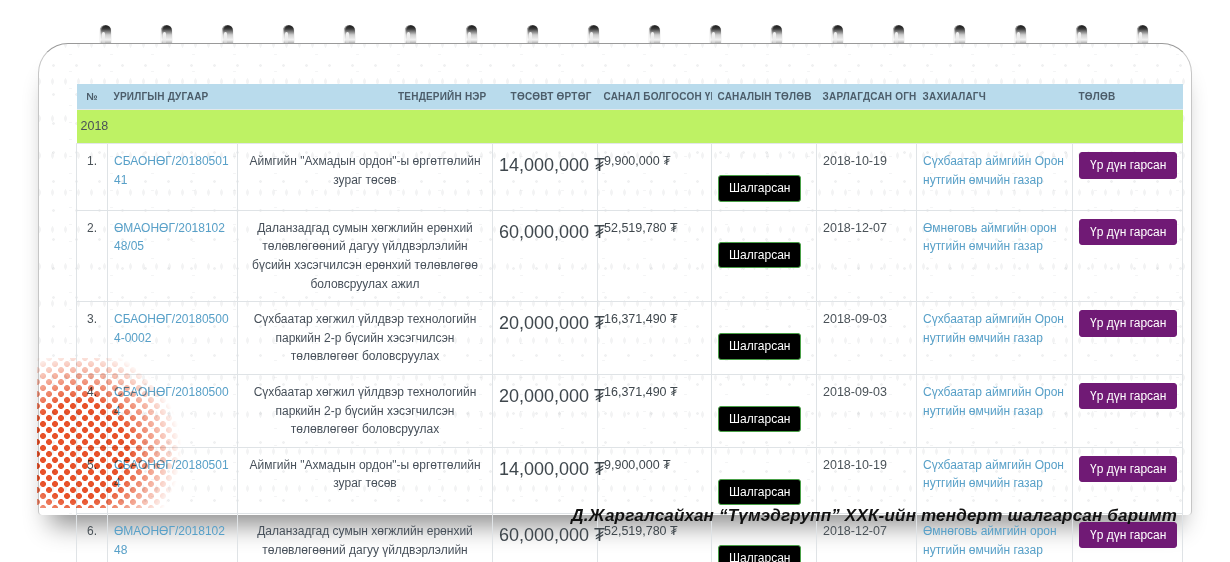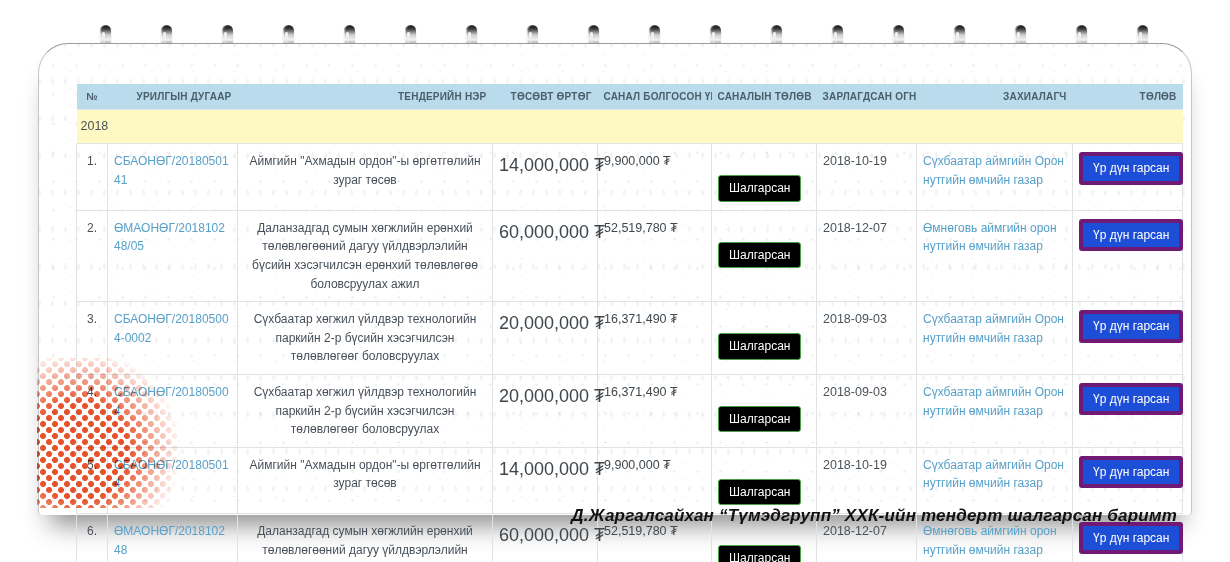--- a/index.html
+++ b/index.html
@@ -41,47 +41,47 @@
   .tbl-wrap { position:absolute; left:37px; top:40px; width:1106px; }
   table { width:1106px; border-collapse:collapse; table-layout:fixed;
     font-size:12px; color:#3f474d; }
   col.c-no{width:31px} col.c-inv{width:130px} col.c-name{width:255px}
   col.c-budget{width:105px} col.c-offer{width:114px} col.c-ostat{width:105px}
   col.c-date{width:100px} col.c-client{width:156px} col.c-stat{width:110px}
 
   thead th {
     background:#b9dbec; color:#4c5d6a; font-size:10px; font-weight:bold;
     text-transform:uppercase; letter-spacing:.2px;
-    padding:7px 6px; border:none; text-align:right; white-space:nowrap; overflow:hidden;
+    padding:7px 6px; border:none; text-align:left; white-space:nowrap; overflow:hidden;
   }
   th.al-c{text-align:center} th.al-r{text-align:right}
 
   tr.group-row td {
-    background:#fef9c3; color:#4a5258; font-size:12.5px;
+    background:#bef264; color:#4a5258; font-size:12.5px;
     padding:7px 2px 7px 4px; border:1px solid #e3e7ea; border-left:none; border-right:none;
   }
 
   tbody td {
     background:transparent; border:1px solid #dfe3e6;
     padding:8px 6px; vertical-align:top; line-height:1.55;
   }
   td.cell-no{color:#4a5258; text-align:center;}
   td.cell-inv a{ color:#58a0c8; text-decoration:none; word-wrap:break-word; }
   td.cell-name{ text-align:center; color:#47505a; }
   td.cell-budget{ text-align:right; font-size:18px; white-space:nowrap;}
   td.cell-offer{ font-size:12.5px; white-space:nowrap;margin-left:32px;}
   td.cell-date{ font-size:12.5px; color:#4a5258;}
   td.cell-client a{ color:#58a0c8; text-decoration:none;}
 
   .badge {
     display:inline-block; padding:5px 10px; border-radius:3px;
     color:#fff; font-size:12px; line-height:1.2; white-space:nowrap;
   }
   .badge-green { background:#000000; border:1px solid #49a047;margin-top:23px; }
-  .badge-gray  { background:#1d4ed8; border:4px solid #701a75; }
+  .badge-gray  { background:#701a75; border:1px solid #701a75; }
 
   
   .halftone {
     position:absolute; left:-2px; top:314px; width:150px; height:150px;
     background-image:
       radial-gradient(circle, #e8522a 2.7px, rgba(232,82,42,0) 3.2px),
       radial-gradient(circle, #e8522a 2.7px, rgba(232,82,42,0) 3.2px);
     background-size:12px 12px; background-position:0 0, 6px 6px;
     -webkit-mask-image:radial-gradient(circle at 28% 62%, #000 0%, #000 34%, transparent 72%);
     mask-image:radial-gradient(circle at 28% 62%, #000 0%, #000 34%, transparent 72%);

